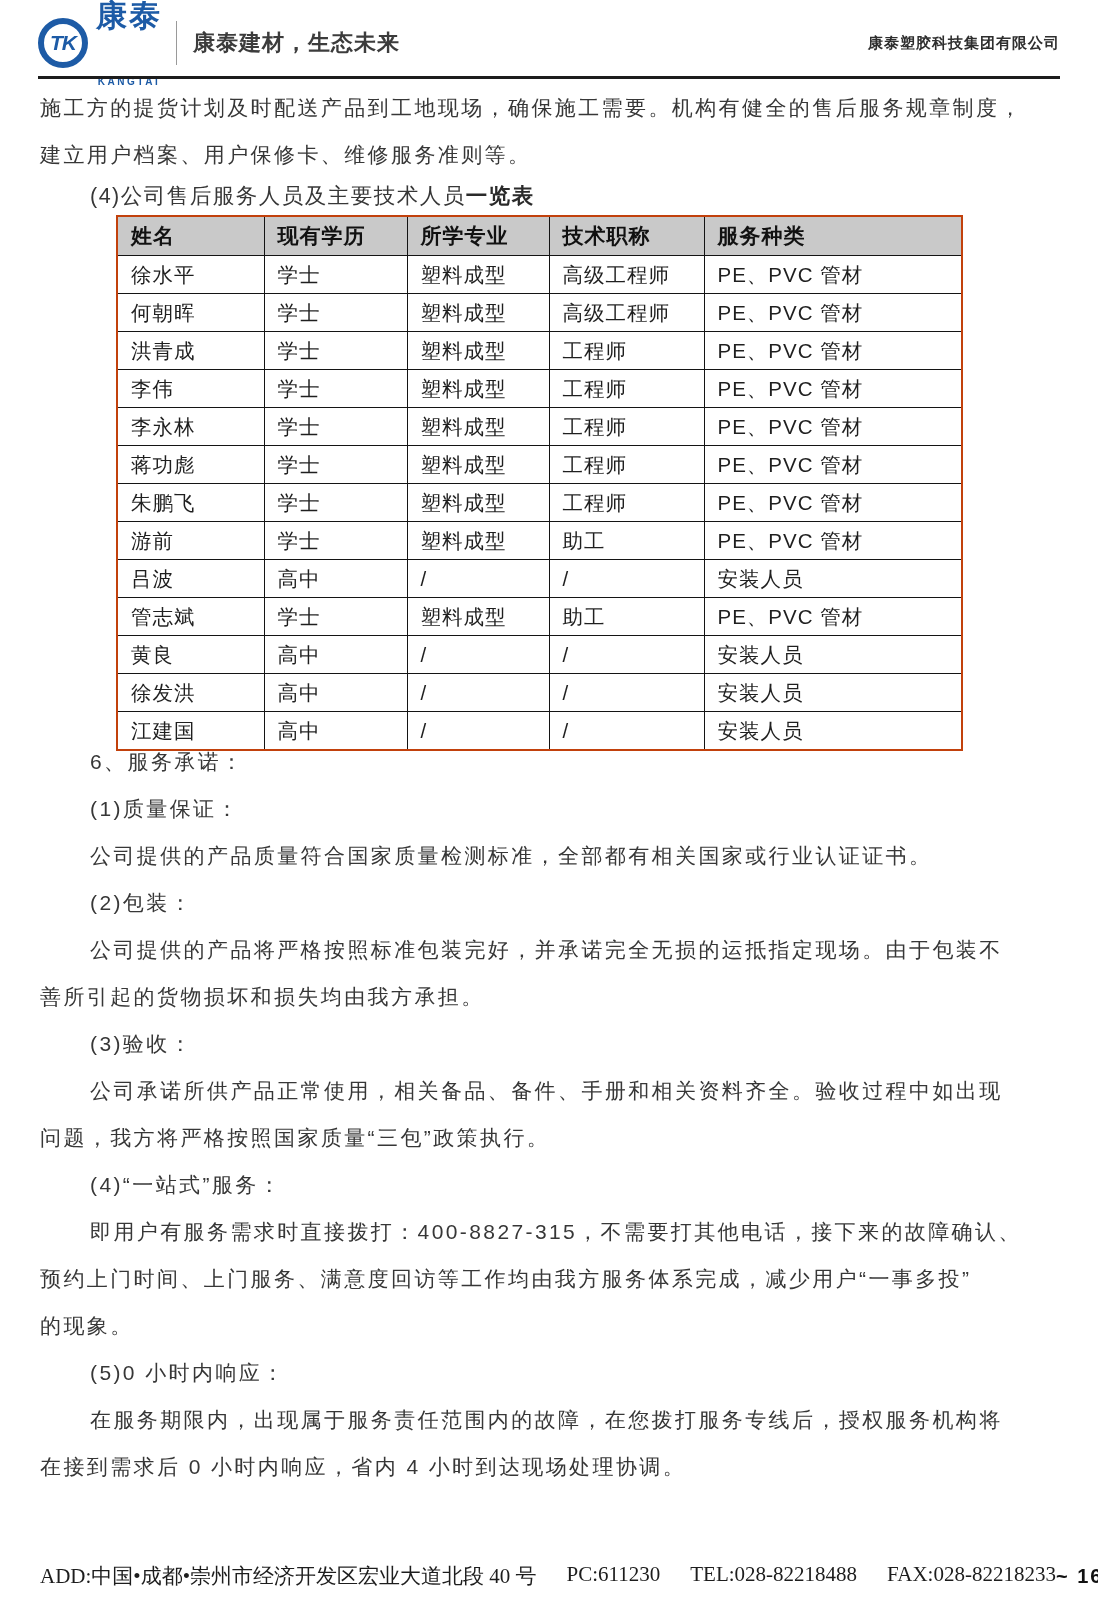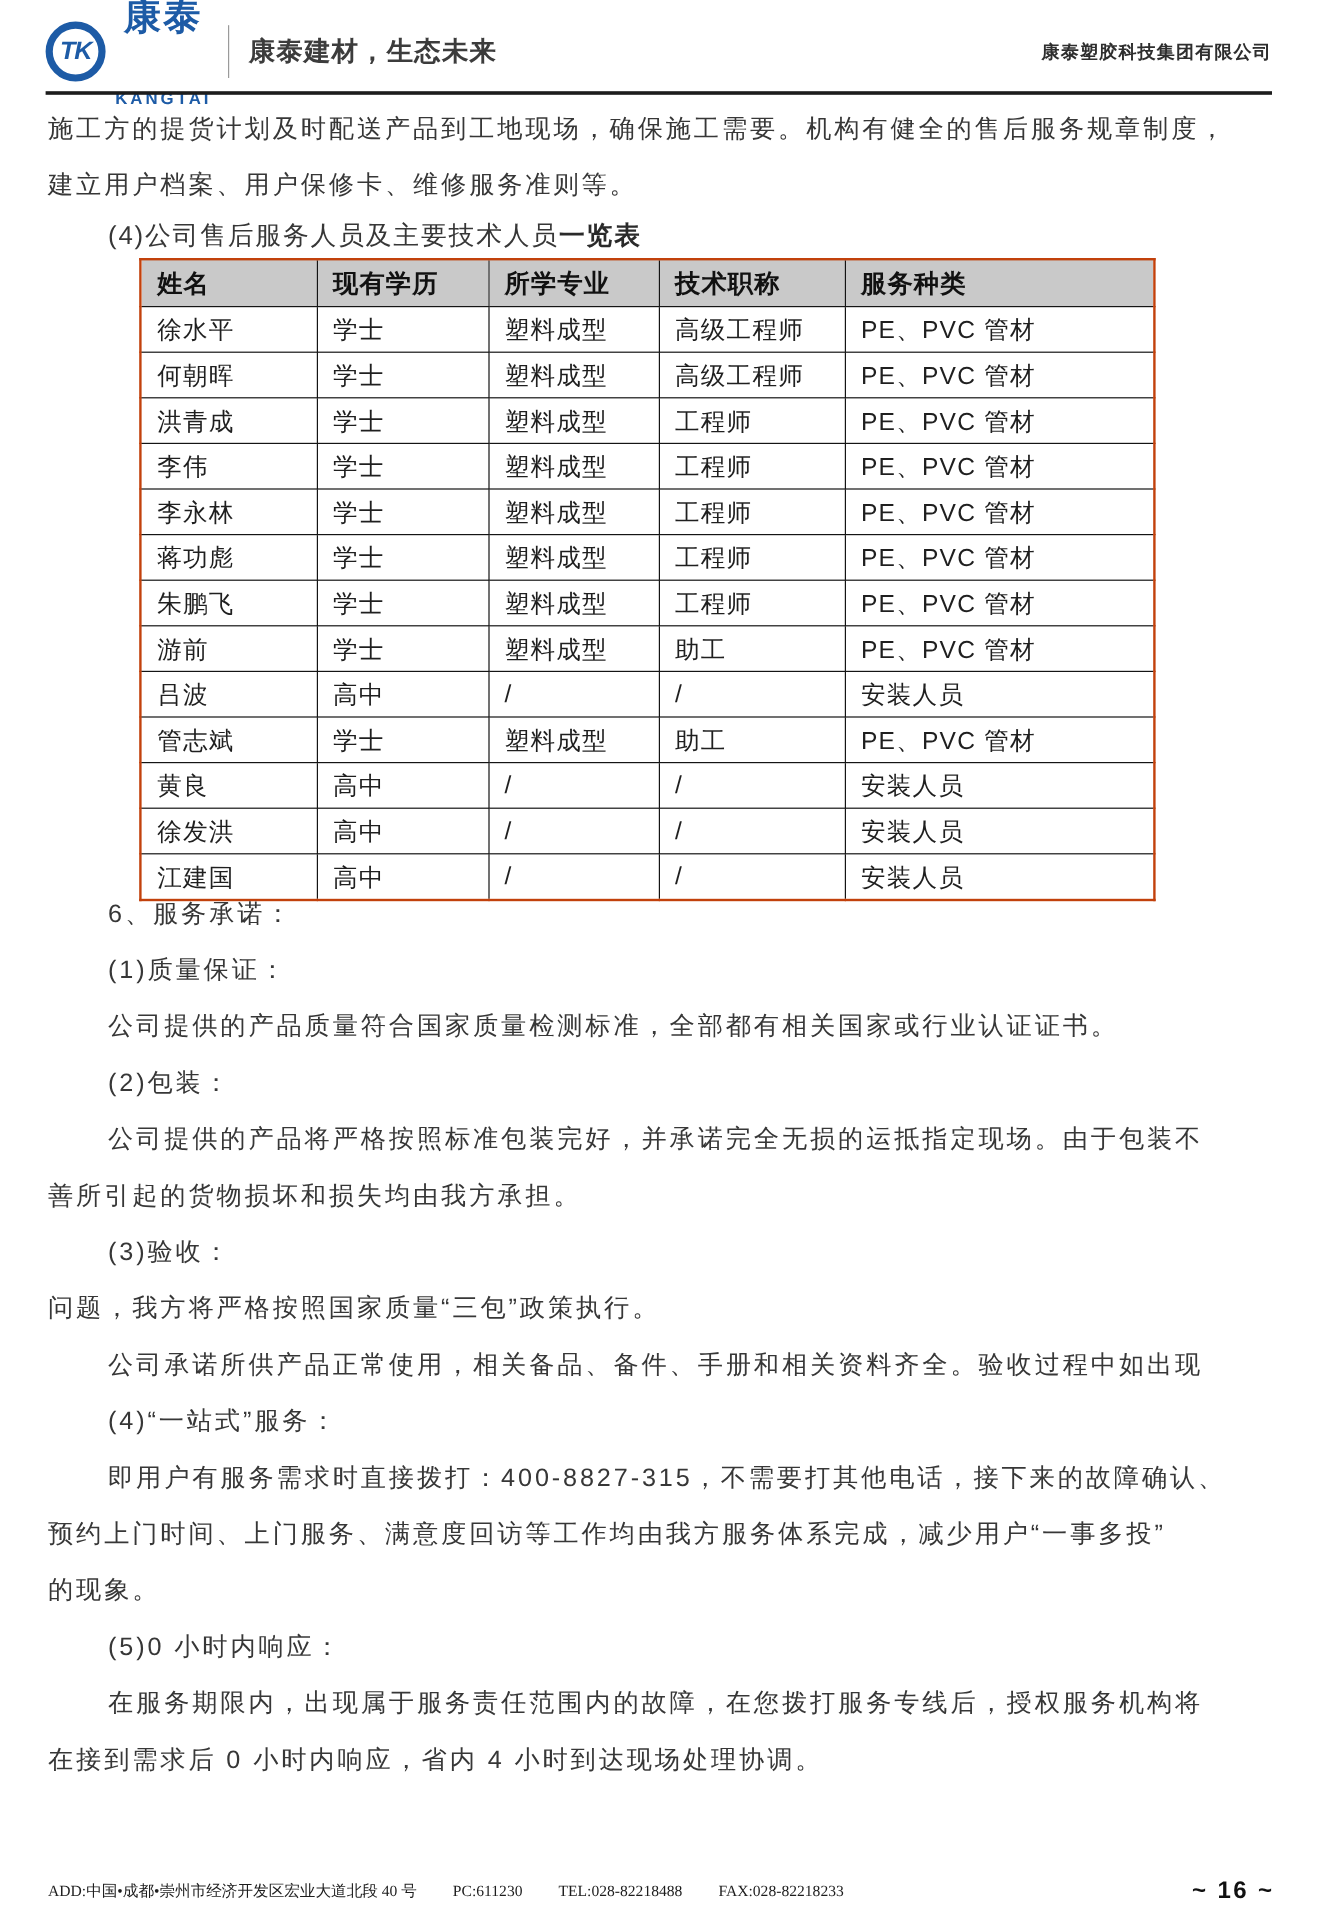--- a/index.html
+++ b/index.html
@@ -19,21 +19,21 @@
   .logo-group{display:flex;align-items:center;}
   .logo-circle{
     width:38px;height:38px;border-radius:50%;
     border:6px solid var(--brand,#1d5ba6);
     color:var(--brand,#1d5ba6);
     display:flex;align-items:center;justify-content:center;
     font-style:italic;font-weight:bold;font-size:21px;letter-spacing:-1px;
   }
   .logo-text{margin-left:8px;display:flex;flex-direction:column;align-items:center;line-height:1;gap:44px;}
   .logo-cn{font-size:31px;font-weight:bold;color:var(--brand,#1d5ba6);letter-spacing:2px;}
-  .logo-en{font-size:14px;font-weight:bold;color:var(--brand,#1d5ba6);letter-spacing:2.5px;margin-top:2px;}
+  .logo-en{font-size:10px;font-weight:bold;color:var(--brand,#1d5ba6);letter-spacing:2.5px;margin-top:2px;}
   .logo-divider{width:1px;height:44px;background:#9a9a9a;margin:0 16px 0 14px;}
   .tagline{font-size:22px;font-weight:bold;color:#3c3c3c;letter-spacing:1px;}
   .company{font-size:15px;font-weight:bold;color:#2e2e2e;letter-spacing:1px;}
   .header-rule{
     position:absolute;top:76px;left:38px;right:38px;height:0;
     border-top:3px solid #1c1c1c;
   }
   
   .bodyline{
     line-height:47px;height:47px;white-space:nowrap;
@@ -66,23 +66,23 @@
     height:37px;font-size:20.5px;color:#1f1f1f;letter-spacing:1px;
   }
   
   #service{position:absolute;top:738px;left:40px;right:30px;}
   
   .footer{
     position:absolute;left:40px;right:36px;top:1560px;height:32px;
     display:flex;align-items:center;justify-content:space-between;
   }
   .footer-left{
-    display:flex;gap:30px;align-items:center;
+    display:flex;gap:30px;align-items:flex-start;
     font-family:"Liberation Serif","DejaVu Serif",serif;
-    font-size:13px;color:#1d1d1d;white-space:nowrap;
+    font-size:21px;color:#1d1d1d;white-space:nowrap;
   }
   .page-number{
     font-size:20px;color:#111111;letter-spacing:2px;font-weight:bold;white-space:nowrap;
   }
 </style>
 </head>
 <body>
 
 <div class="page">
 
@@ -224,22 +224,22 @@
     </table>
 
   <div id="service">
       <div class="bodyline indent">6、服务承诺：</div>
       <div class="bodyline indent">(1)质量保证：</div>
       <div class="bodyline indent">公司提供的产品质量符合国家质量检测标准，全部都有相关国家或行业认证证书。</div>
       <div class="bodyline indent">(2)包装：</div>
       <div class="bodyline indent">公司提供的产品将严格按照标准包装完好，并承诺完全无损的运抵指定现场。由于包装不</div>
       <div class="bodyline">善所引起的货物损坏和损失均由我方承担。</div>
       <div class="bodyline indent">(3)验收：</div>
+      <div class="bodyline indent">公司承诺所供产品正常使用，相关备品、备件、手册和相关资料齐全。验收过程中如出现</div>
       <div class="bodyline">问题，我方将严格按照国家质量“三包”政策执行。</div>
-      <div class="bodyline indent">公司承诺所供产品正常使用，相关备品、备件、手册和相关资料齐全。验收过程中如出现</div>
       <div class="bodyline indent">(4)“一站式”服务：</div>
       <div class="bodyline indent">即用户有服务需求时直接拨打：400-8827-315，不需要打其他电话，接下来的故障确认、</div>
       <div class="bodyline">预约上门时间、上门服务、满意度回访等工作均由我方服务体系完成，减少用户“一事多投”</div>
       <div class="bodyline">的现象。</div>
       <div class="bodyline indent">(5)0 小时内响应：</div>
       <div class="bodyline indent">在服务期限内，出现属于服务责任范围内的故障，在您拨打服务专线后，授权服务机构将</div>
       <div class="bodyline">在接到需求后 0 小时内响应，省内 4 小时到达现场处理协调。</div>
     </div>
 
   <div class="footer">

